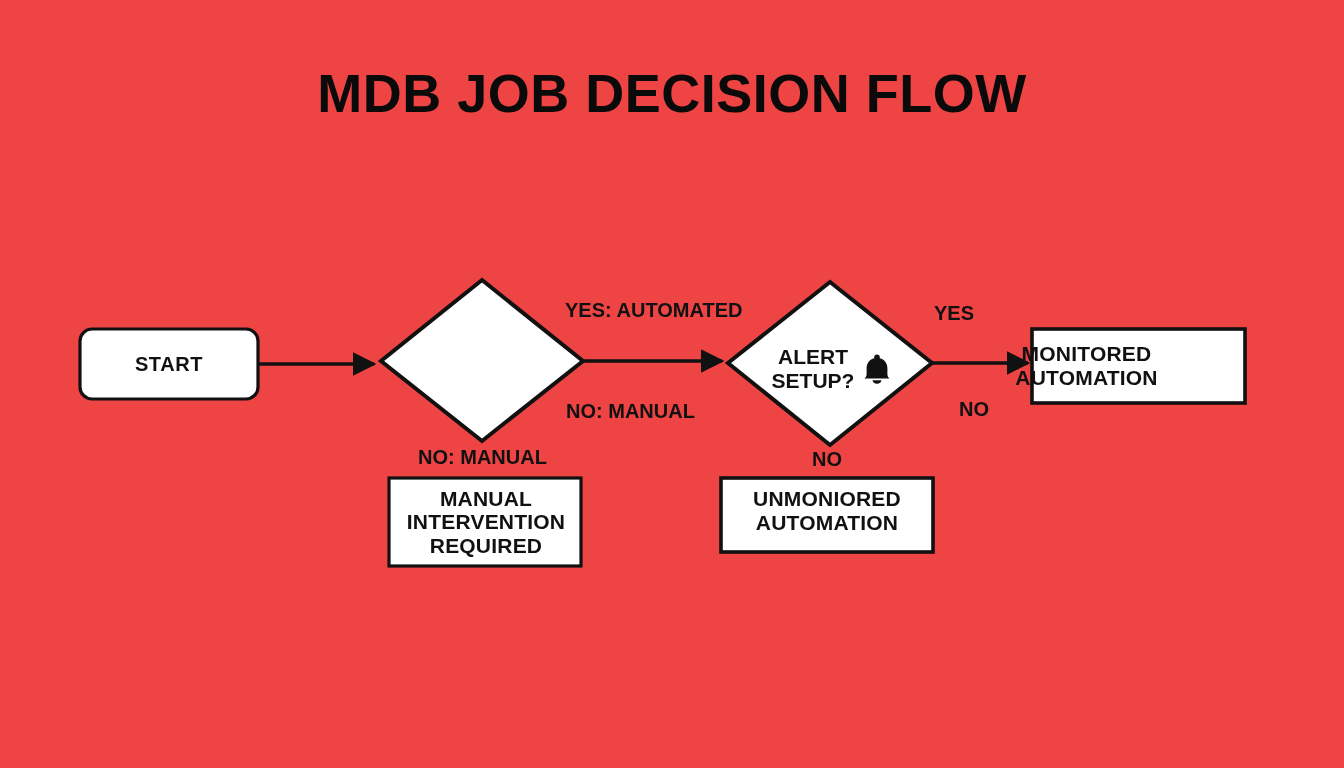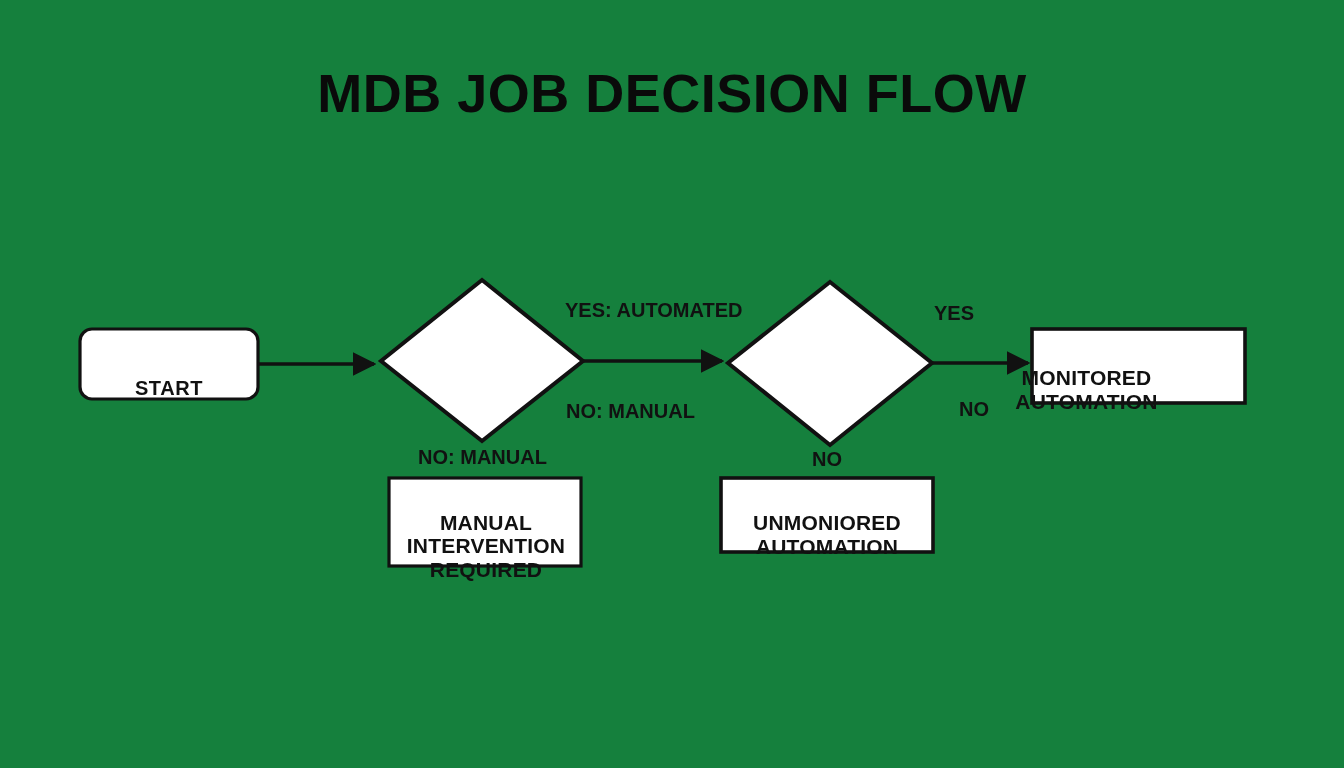--- a/index.html
+++ b/index.html
@@ -8,21 +8,21 @@
     padding: 0;
     background: #ffffff;
   }
   body {
     font-family: "Liberation Sans", sans-serif;
   }
   #canvas {
     position: relative;
     width: 1344px;
     height: 768px;
-    background: #15803d;
+    background: #ef4444;
     overflow: hidden;
   }
   #flow-svg {
     position: absolute;
     left: 0;
     top: 0;
     width: 1344px;
     height: 768px;
   }
 
@@ -44,21 +44,20 @@
   .node-label {
     position: absolute;
     display: flex;
     align-items: center;
     justify-content: center;
     text-align: center;
     color: #111111;
     font-weight: bold;
     line-height: 1.12;
     pointer-events: none;
-    margin-top: 24px;
   }
 
   .start-label {
     left: 80px;
     top: 329px;
     width: 178px;
     height: 70px;
     font-size: 20px;
     letter-spacing: 0.6px;
   }
@@ -171,20 +170,34 @@
     <rect x="389" y="478" width="192" height="88" fill="#ffffff" stroke="#111111" stroke-width="3.2"></rect>
 
     <rect x="721" y="478" width="212" height="74" fill="#ffffff" stroke="#111111" stroke-width="3.6"></rect>
 
     <rect x="1032" y="329" width="213" height="74" fill="#ffffff" stroke="#111111" stroke-width="3.6"></rect>
   </svg>
 
   <div class="node-label start-label">START</div>
 
 
+  <div class="decision-text d2-text">
+    <span class="txt">
+      <span>ALERT</span><br>
+      <span>SETUP?</span>
+    </span>
+    <span class="d2-icon">
+      <svg class="icon-svg" width="30" height="32" viewBox="0 0 30 32" xmlns="http://www.w3.org/2000/svg">
+        <path d="M15 1.5 c1.6 0 2.8 1.1 2.8 2.5 v1.2 c4.6 1.1 7.6 5 7.6 9.8 v6.2
+                 c0 1.9 0.9 3.2 2.2 4.2 H2.4 c1.3 -1 2.2 -2.3 2.2 -4.2 v-6.2
+                 c0 -4.8 3 -8.7 7.6 -9.8 V4 c0 -1.4 1.2 -2.5 2.8 -2.5 z" fill="#111111"></path>
+        <path d="M10.6 27.2 h8.8 c0 2.2 -2 3.6 -4.4 3.6 s-4.4 -1.4 -4.4 -3.6 z" fill="#111111"></path>
+      </svg>
+    </span>
+  </div>
 
   <div class="node-label proc-label manual-label">
     <span>
       <span>MANUAL</span><br>
       <span>INTERVENTION</span><br>
       <span>REQUIRED</span>
     </span>
   </div>
 
   <div class="node-label proc-label unmon-label">

